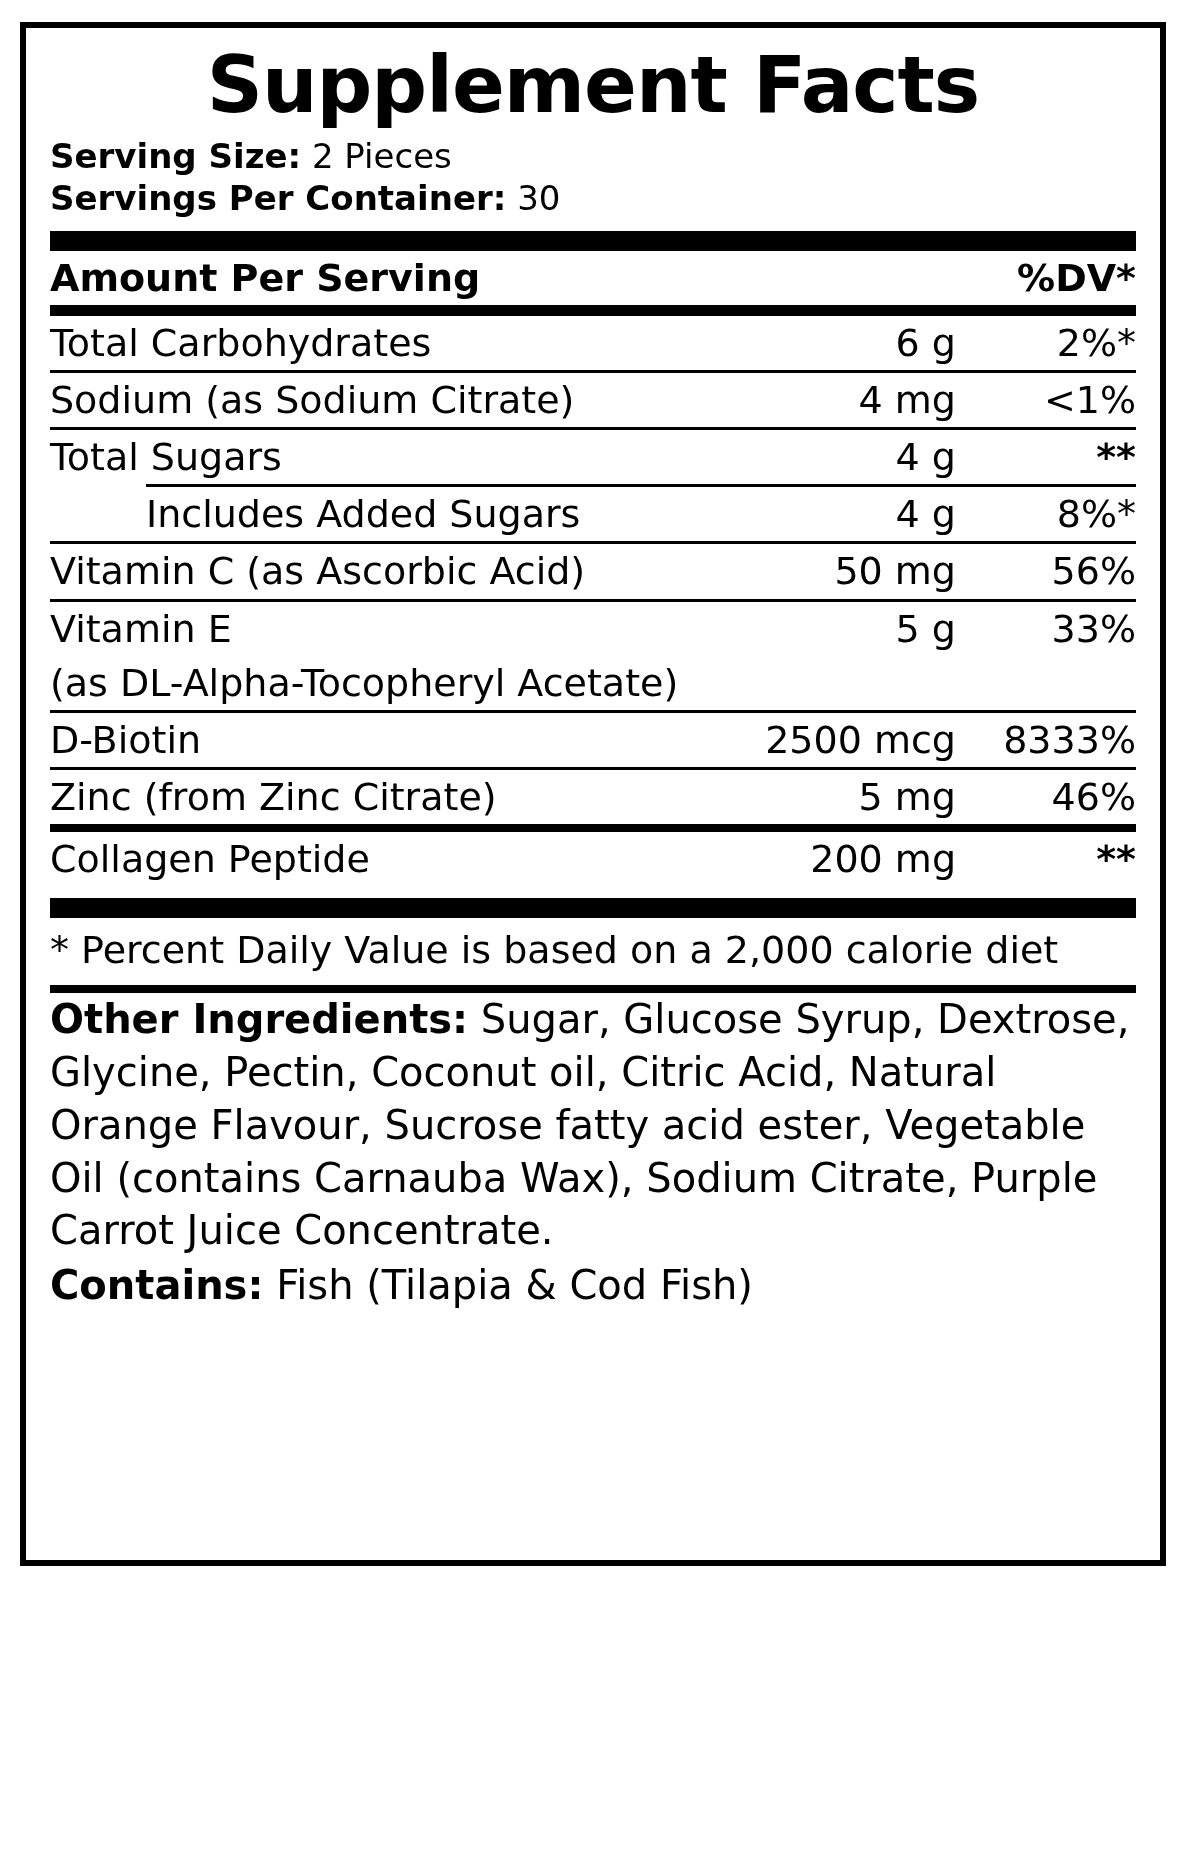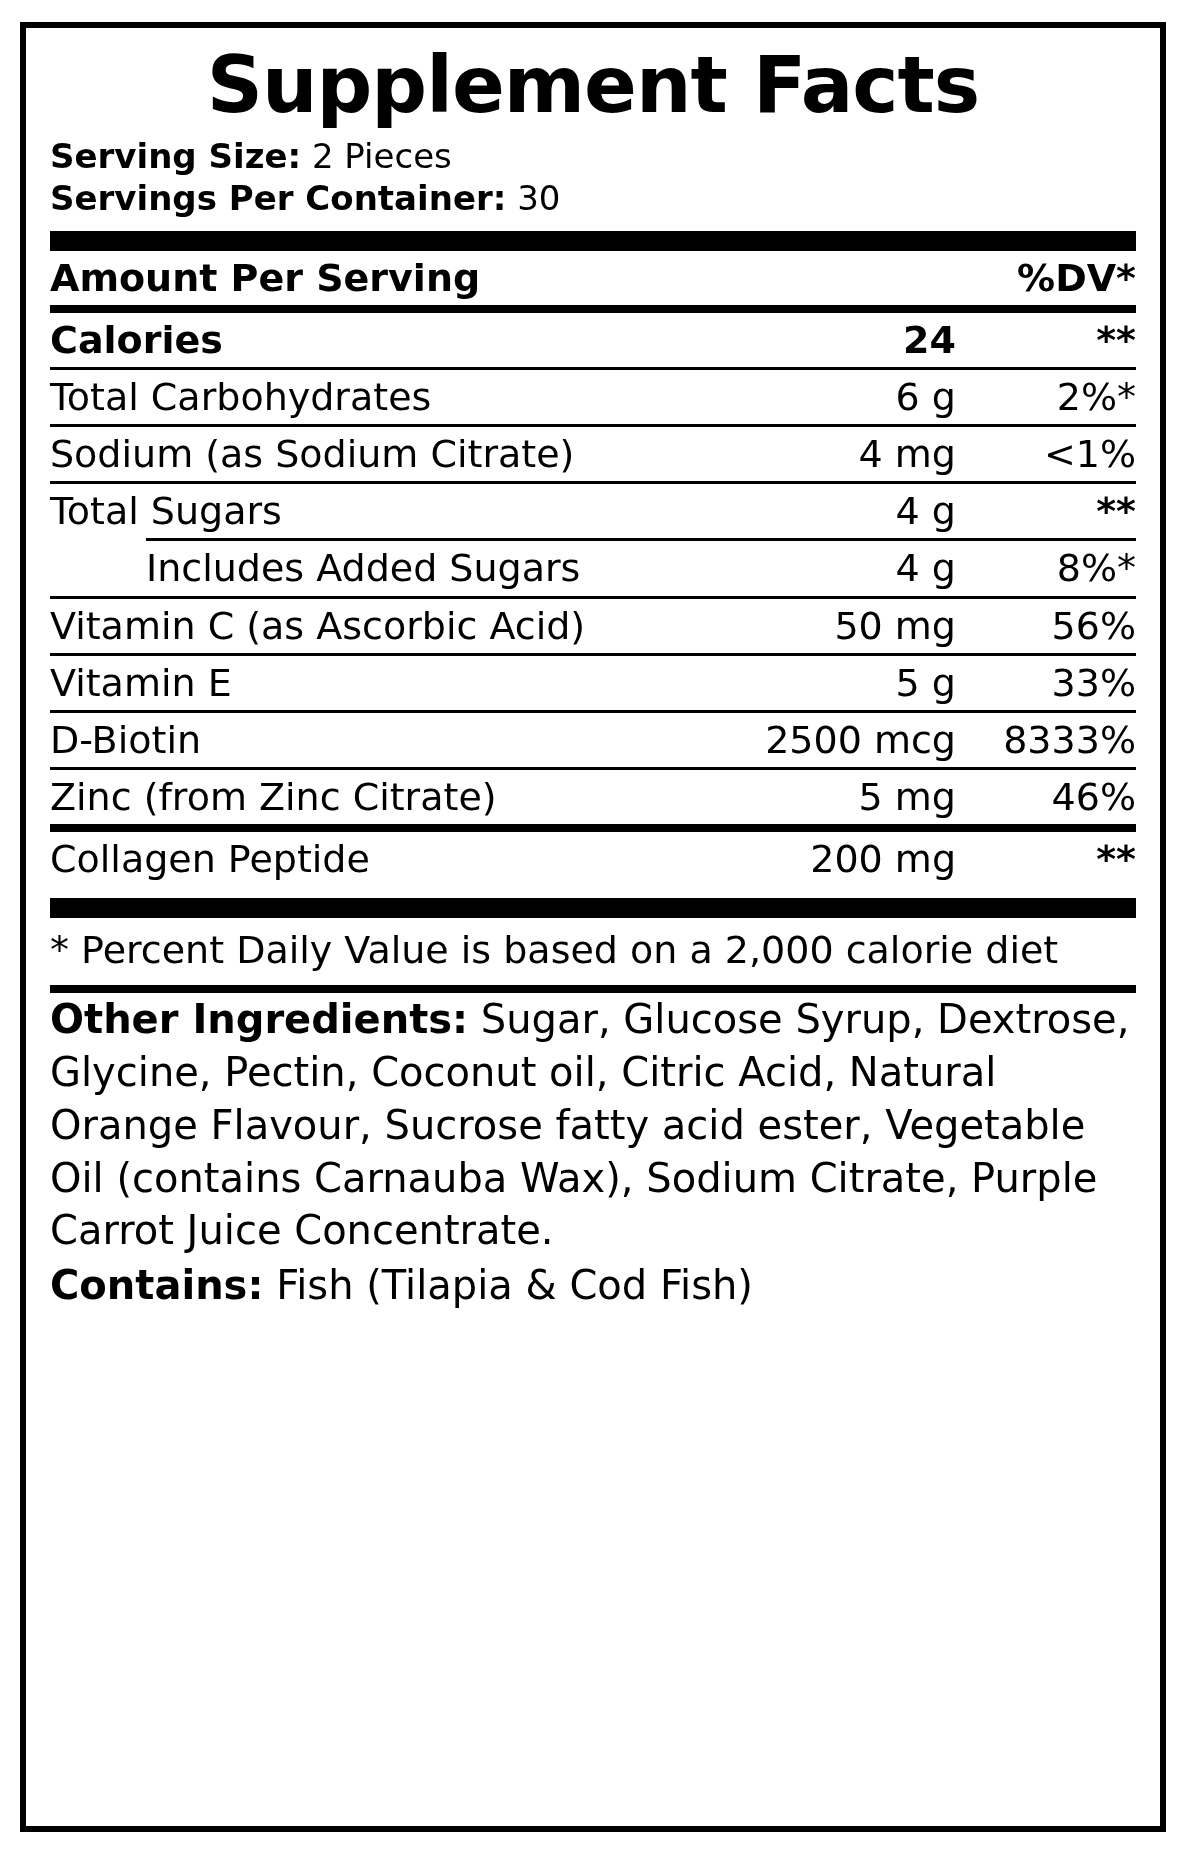--- a/index.html
+++ b/index.html
@@ -11,21 +11,21 @@
     width: 1200px;
     height: 1873px;
     font-family: "DejaVu Sans", sans-serif;
     color: #000000;
   }
   .panel {
     position: absolute;
     left: 20px;
     top: 22px;
     width: 1146px;
-    height: 1810px;
+    height: 1544px;
     border: 6px solid #000000;
     box-sizing: border-box;
     background: #ffffff;
     padding: 14px 24px 10px 24px;
   }
   .title {
     font-size: 78px;
     font-weight: bold;
     line-height: 0.95;
     letter-spacing: -1px;
@@ -124,29 +124,20 @@
   <table class="facts">
     <tbody>
         <tr class="hdr">
       <td class="c-name" colspan="2">Amount Per Serving</td>
       <td class="c-dv">%DV*</td>
     </tr>
   </tbody>
     </table>
   <div class="rule-med"></div>
 
-  <table class="facts">
-    <tbody>
-        <tr class="bold">
-      <td class="c-name">Calories</td>
-      <td class="c-amt">24</td>
-      <td class="c-dv stars">**</td>
-    </tr>
-  </tbody>
-    </table>
   <div class="rule-thin"></div>
 
   <table class="facts">
     <tbody>
         <tr>
       <td class="c-name">Total Carbohydrates</td>
       <td class="c-amt">6 g</td>
       <td class="c-dv">2%*</td>
     </tr>
   </tbody>
@@ -197,20 +188,23 @@
     </table>
   <div class="rule-thin"></div>
 
   <table class="facts">
     <tbody>
         <tr>
       <td class="c-name">Vitamin E</td>
       <td class="c-amt">5 g</td>
       <td class="c-dv">33%</td>
     </tr>
+    <tr>
+      <td class="c-name subnote" colspan="3">(as DL-Alpha-Tocopheryl Acetate)</td>
+    </tr>
   </tbody>
     </table>
   <div class="rule-thin"></div>
 
   <table class="facts">
     <tbody>
         <tr>
       <td class="c-name">D-Biotin</td>
       <td class="c-amt">2500 mcg</td>
       <td class="c-dv">8333%</td>

